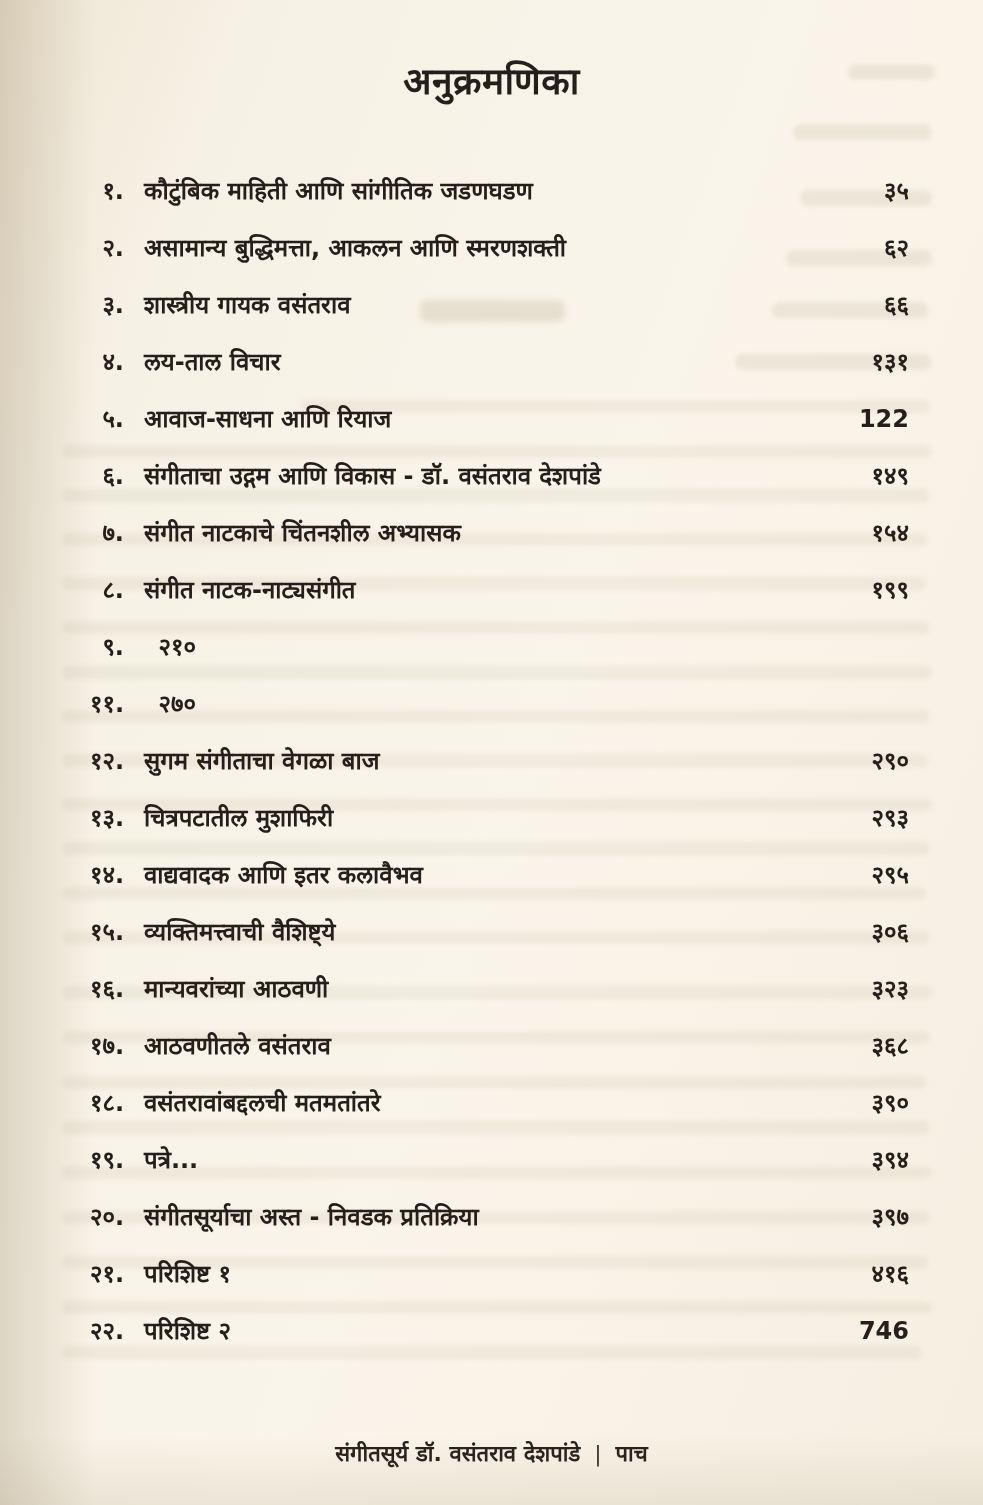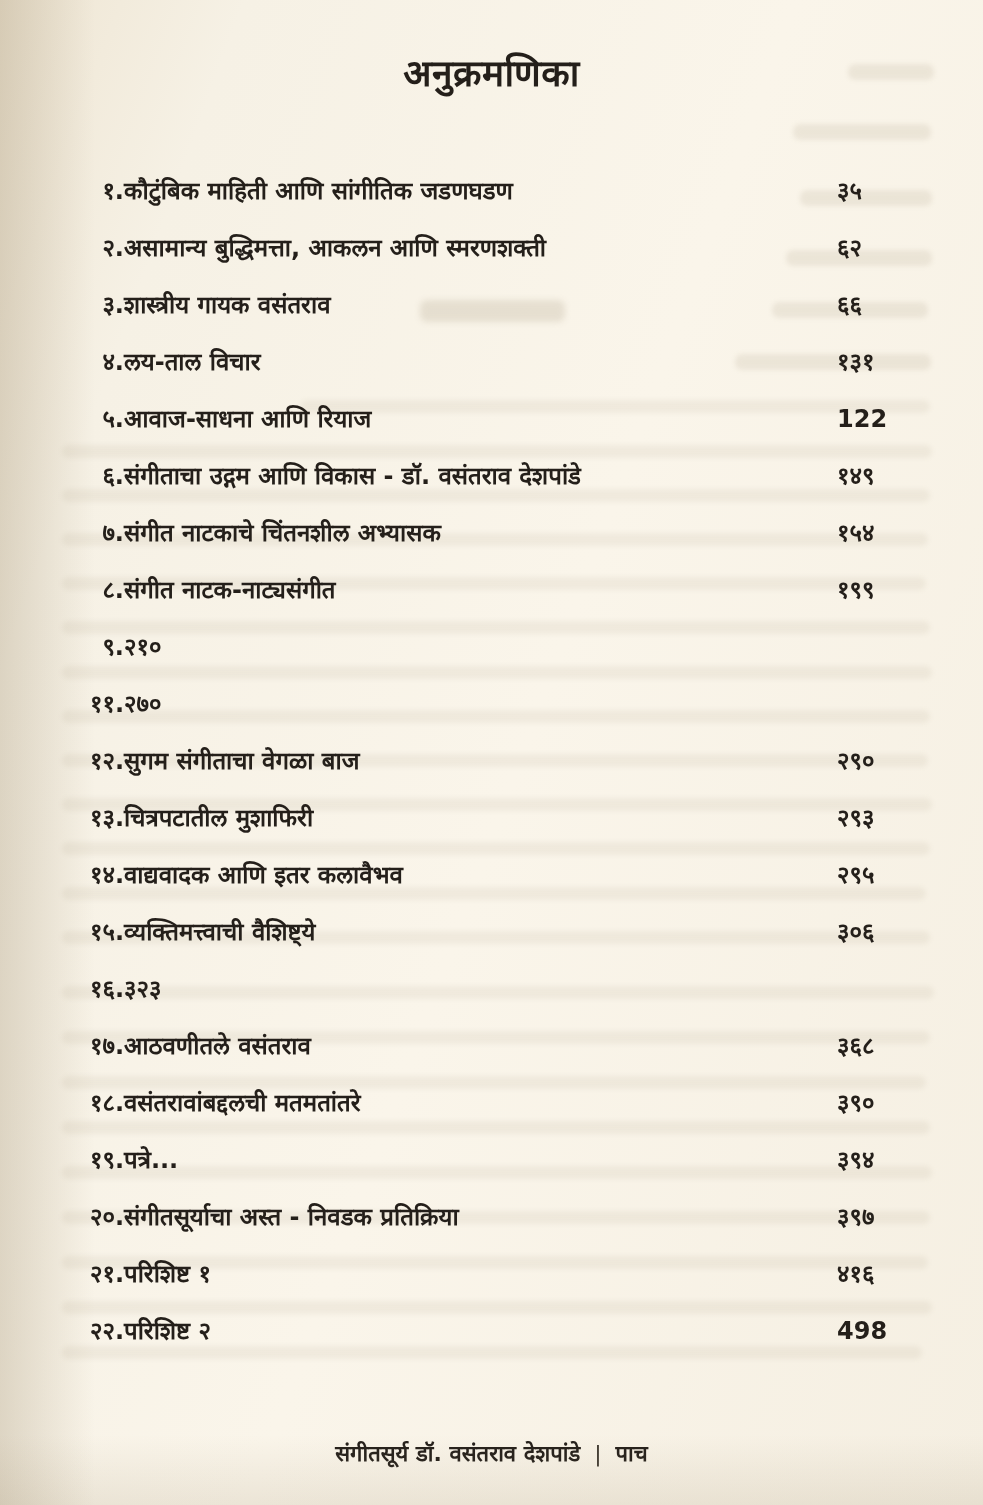--- a/index.html
+++ b/index.html
@@ -17,34 +17,34 @@
     background:linear-gradient(to right,rgba(160,143,112,0.30),rgba(160,143,112,0));
     pointer-events:none;
   }
   .page::after{
     content:"";position:absolute;left:0;right:0;bottom:0;height:70px;
     background:linear-gradient(to top,rgba(160,143,112,0.16),rgba(160,143,112,0));
     pointer-events:none;
   }
   .doc-title{
     position:absolute;top:38px;left:0;right:0;
-    margin:8px;text-align:center;
+    margin:16px;text-align:center;
     font-size:37px;font-weight:700;letter-spacing:.5px;
   }
   .toc{
     position:absolute;top:176px;left:72px;right:74px;
   }
   .row{
     display:flex;align-items:baseline;
     font-size:24px;font-weight:700;line-height:30px;
     margin-bottom:27px;
   }
   .num{flex:none;width:52px;text-align:right;}
-  .entry-title{flex:1;}
-  .pg{flex:none;min-width:72px;}
+  .entry-title{flex:1;margin-left:20px;}
+  .pg{flex:none;min-width:72px;text-align:right;}
   .footer{
     position:absolute;bottom:38px;left:0;right:0;
     text-align:center;font-size:22px;font-weight:700;
   }
   .footer .sep{margin:0 14px;font-weight:400;color:#3a342c;}
   
   .g{
     position:absolute;height:13px;border-radius:7px;
     background:#9d8e72;opacity:.10;filter:blur(2.5px);
     pointer-events:none;
@@ -168,20 +168,21 @@
     </div>
 
     <div class="row">
       <span class="num">१५.</span>
       <span class="entry-title">व्यक्तिमत्त्वाची वैशिष्ट्ये</span>
       <span class="pg">३०६</span>
     </div>
 
     <div class="row">
       <span class="num">१६.</span>
+      <span class="entry-title">मान्यवरांच्या आठवणी</span>
       <span class="pg">३२३</span>
     </div>
 
     <div class="row">
       <span class="num">१७.</span>
       <span class="entry-title">आठवणीतले वसंतराव</span>
       <span class="pg">३६८</span>
     </div>
 
     <div class="row">
@@ -204,21 +205,21 @@
 
     <div class="row">
       <span class="num">२१.</span>
       <span class="entry-title">परिशिष्ट १</span>
       <span class="pg">४१६</span>
     </div>
 
     <div class="row">
       <span class="num">२२.</span>
       <span class="entry-title">परिशिष्ट २</span>
-      <span class="pg">498</span>
+      <span class="pg">746</span>
     </div>
   </div>
 
   <div class="footer">
     <span>संगीतसूर्य डॉ. वसंतराव देशपांडे</span><span class="sep">|</span><span>पाच</span>
   </div>
 
 </div>
 
 </body></html>

